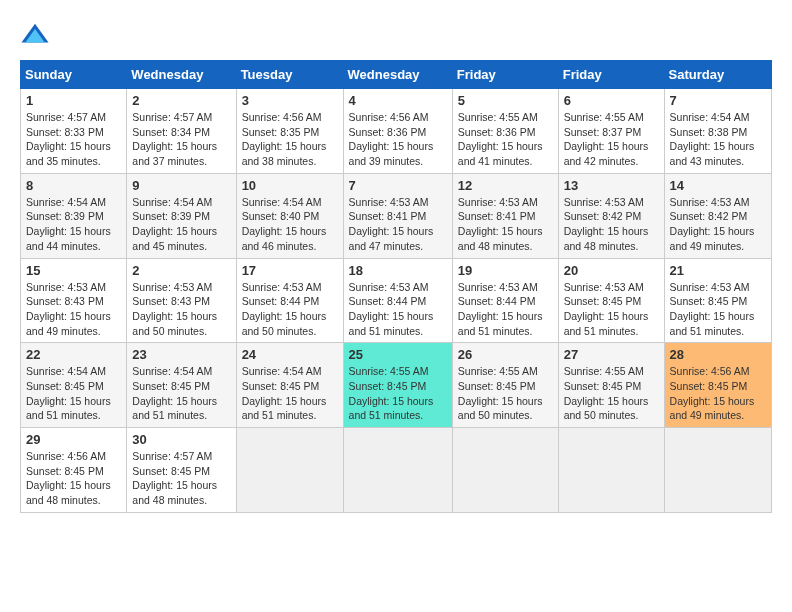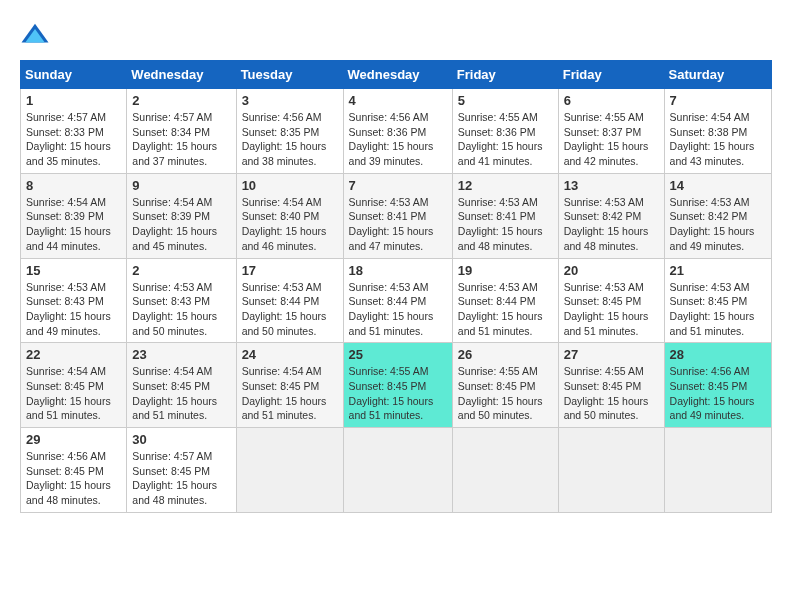--- a/index.html
+++ b/index.html
@@ -315,21 +315,21 @@
 Daylight: 15 hours
 and 50 minutes.</div>
         </td>
         <td style="background-color: rgb(245, 245, 245); margin-top: 8px;">
           <span class="day-number">27</span>
           <div class="day-info" style="white-space: pre-line;">Sunrise: 4:55 AM
 Sunset: 8:45 PM
 Daylight: 15 hours
 and 50 minutes.</div>
         </td>
-        <td style="background-color: #5eead4;">
+        <td style="background-color: #fdba74;">
           <span class="day-number">28</span>
           <div class="day-info" style="white-space: pre-line;">Sunrise: 4:56 AM
 Sunset: 8:45 PM
 Daylight: 15 hours
 and 49 minutes.</div>
         </td>
       </tr>
       <tr>
         <td>
           <span class="day-number">29</span>

